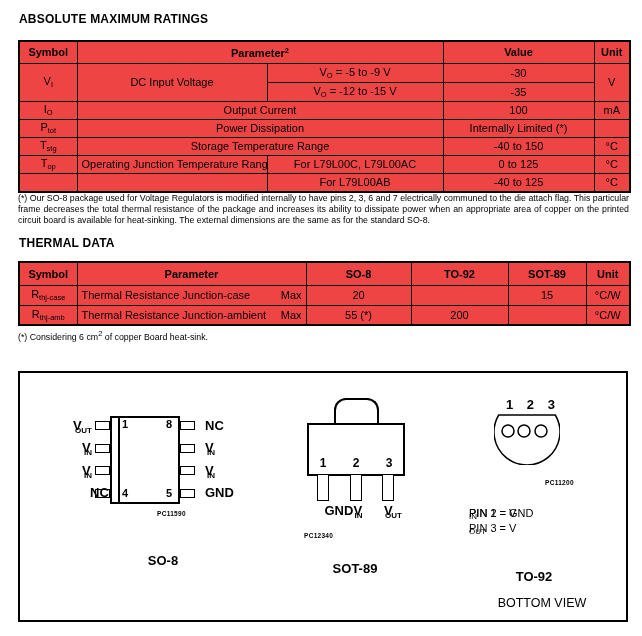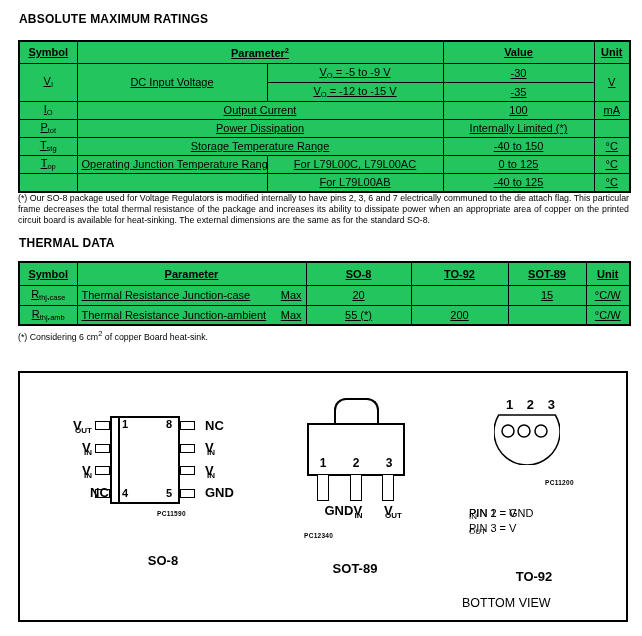--- a/index.html
+++ b/index.html
@@ -2,21 +2,21 @@
 <html><head>
 <meta charset="utf-8">
 <style>
   html,body{margin:0;padding:0;background:#fff;}
   .page{position:relative;width:642px;height:636px;background:#fff;color:#000;
         font-family:"Liberation Sans", sans-serif;overflow:hidden;}
   .sec-title{position:absolute;left:19px;font-size:12px;font-weight:bold;letter-spacing:.2px;white-space:nowrap;}
   .sec-title .light{font-weight:normal;}
 
   table.dt{position:absolute;left:18px;border-collapse:collapse;table-layout:fixed;
-           border:2px solid #000;background:#22c55e;text-decoration:underline;}
+           border:2px solid #000;background:#ef4444;}
   table.dt td,table.dt th{border:1px solid #000;font-size:11px;padding:0 4px;
            overflow:hidden;white-space:nowrap;vertical-align:middle;}
   table.dt th{font-weight:bold;text-align:center;}
   td.c{text-align:center;}
   td.l{text-align:center;padding-left:5px;}
   td.vtop{vertical-align:top;padding-top:1px;}
   .sb{font-size:7.5px;vertical-align:-2px;}
   .sp{font-size:7.5px;vertical-align:4px;}
   .maxflex{display:flex;justify-content:space-between;align-items:center;}
 
@@ -46,21 +46,21 @@
   .sot-leg{top:102px;width:12px;height:26px;border:1.5px solid #000;border-top:none;background:#fff;}
   .sot-lab{top:130px;height:16px;line-height:16px;text-align:center;font-weight:bold;font-size:13px;white-space:nowrap;}
   .sot-lab .psub{position:relative;top:3px;margin-left:1px;font-size:8px;}
 
   
   .to92-nums{left:486px;top:24px;font-weight:bold;font-size:13px;letter-spacing:5px;white-space:nowrap;}
   .to92-shape{left:474px;top:41px;width:66px;height:51px;}
   .to92-pins{left:449px;top:134px;font-size:11px;line-height:13.5px;white-space:nowrap;}
   .to92-pins .pline{position:static;display:block;}
   .to92-pins .psub{position:relative;top:2px;font-size:8px;}
-  .bottom-view{left:442px;top:223px;width:160px;font-size:12.5px;white-space:nowrap;}
+  .bottom-view{left:442px;top:223px;width:160px;text-align:center;font-size:12.5px;white-space:nowrap;}
 </style>
 </head>
 <body>
 
 <div class="page">
 
   <div class="sec-title" style="top:12px;">
     <span>ABSOLUTE MAXIMUM RATINGS</span>
   </div>
 

